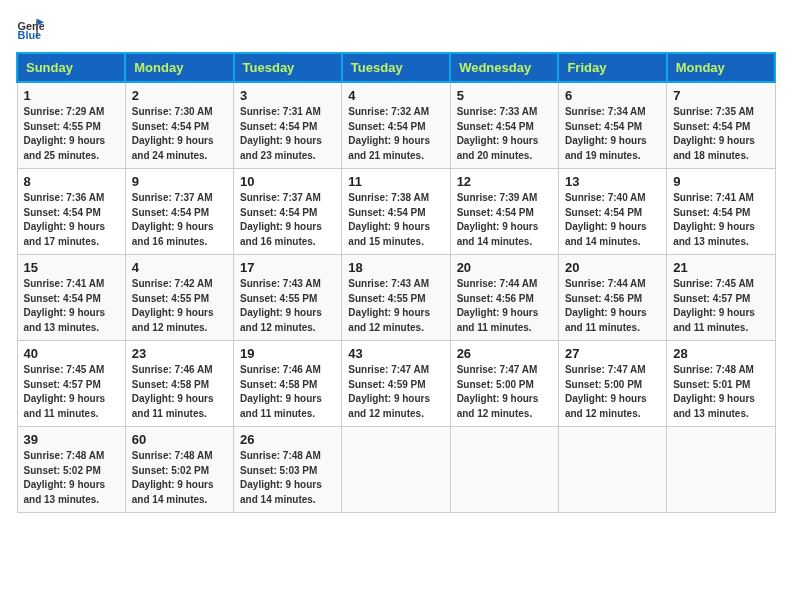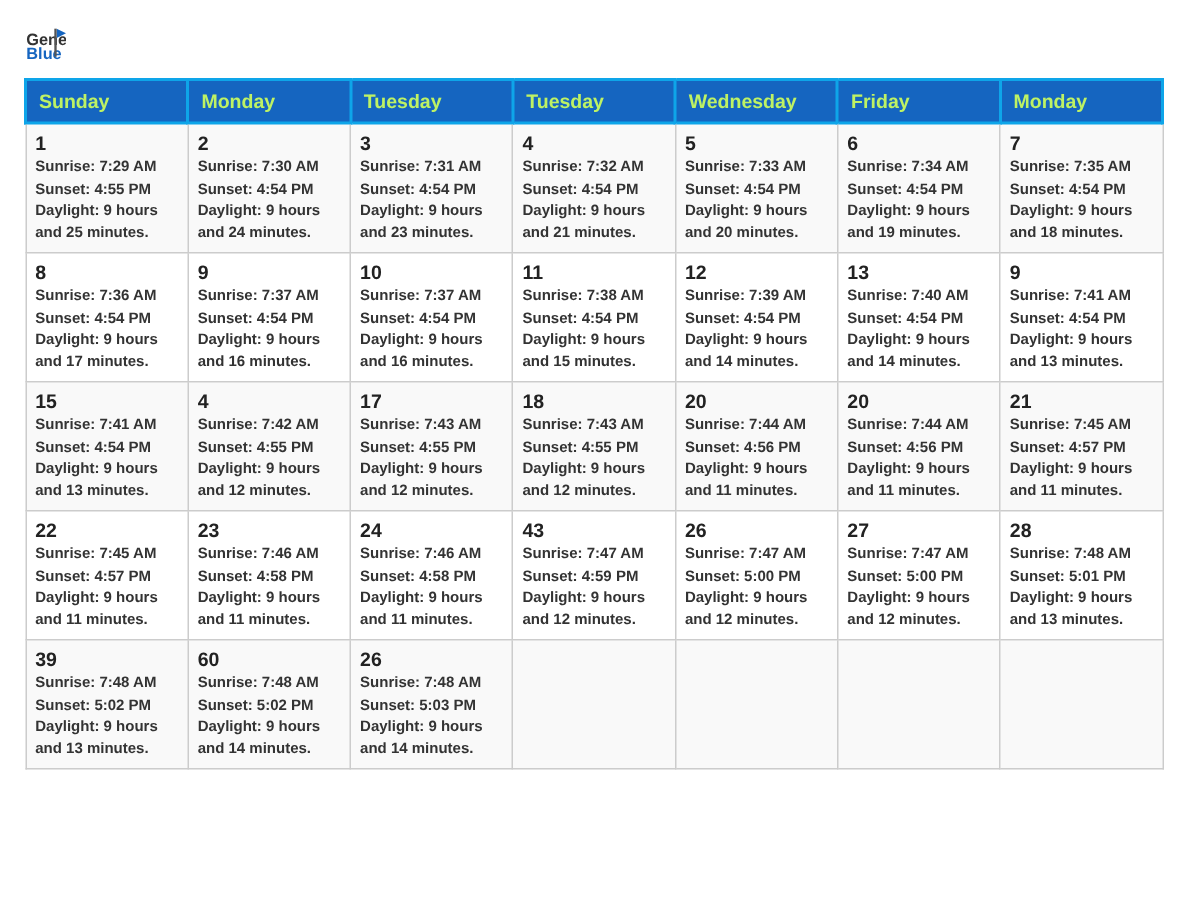--- a/index.html
+++ b/index.html
@@ -206,29 +206,29 @@
           <span class="day-num">20</span>
           <div class="day-info">Sunrise: 7:44 AM<br>Sunset: 4:56 PM<br>Daylight: 9 hours and 11 minutes.</div>
         </td>
         <td>
           <span class="day-num">21</span>
           <div class="day-info">Sunrise: 7:45 AM<br>Sunset: 4:57 PM<br>Daylight: 9 hours and 11 minutes.</div>
         </td>
       </tr>
       <tr class="week-row">
         <td>
-          <span class="day-num">22</span>
+          <span class="day-num">40</span>
           <div class="day-info">Sunrise: 7:45 AM<br>Sunset: 4:57 PM<br>Daylight: 9 hours and 11 minutes.</div>
         </td>
         <td>
           <span class="day-num">23</span>
           <div class="day-info">Sunrise: 7:46 AM<br>Sunset: 4:58 PM<br>Daylight: 9 hours and 11 minutes.</div>
         </td>
         <td>
-          <span class="day-num">24</span>
+          <span class="day-num">19</span>
           <div class="day-info">Sunrise: 7:46 AM<br>Sunset: 4:58 PM<br>Daylight: 9 hours and 11 minutes.</div>
         </td>
         <td>
           <span class="day-num">43</span>
           <div class="day-info">Sunrise: 7:47 AM<br>Sunset: 4:59 PM<br>Daylight: 9 hours and 12 minutes.</div>
         </td>
         <td>
           <span class="day-num">26</span>
           <div class="day-info">Sunrise: 7:47 AM<br>Sunset: 5:00 PM<br>Daylight: 9 hours and 12 minutes.</div>
         </td>

